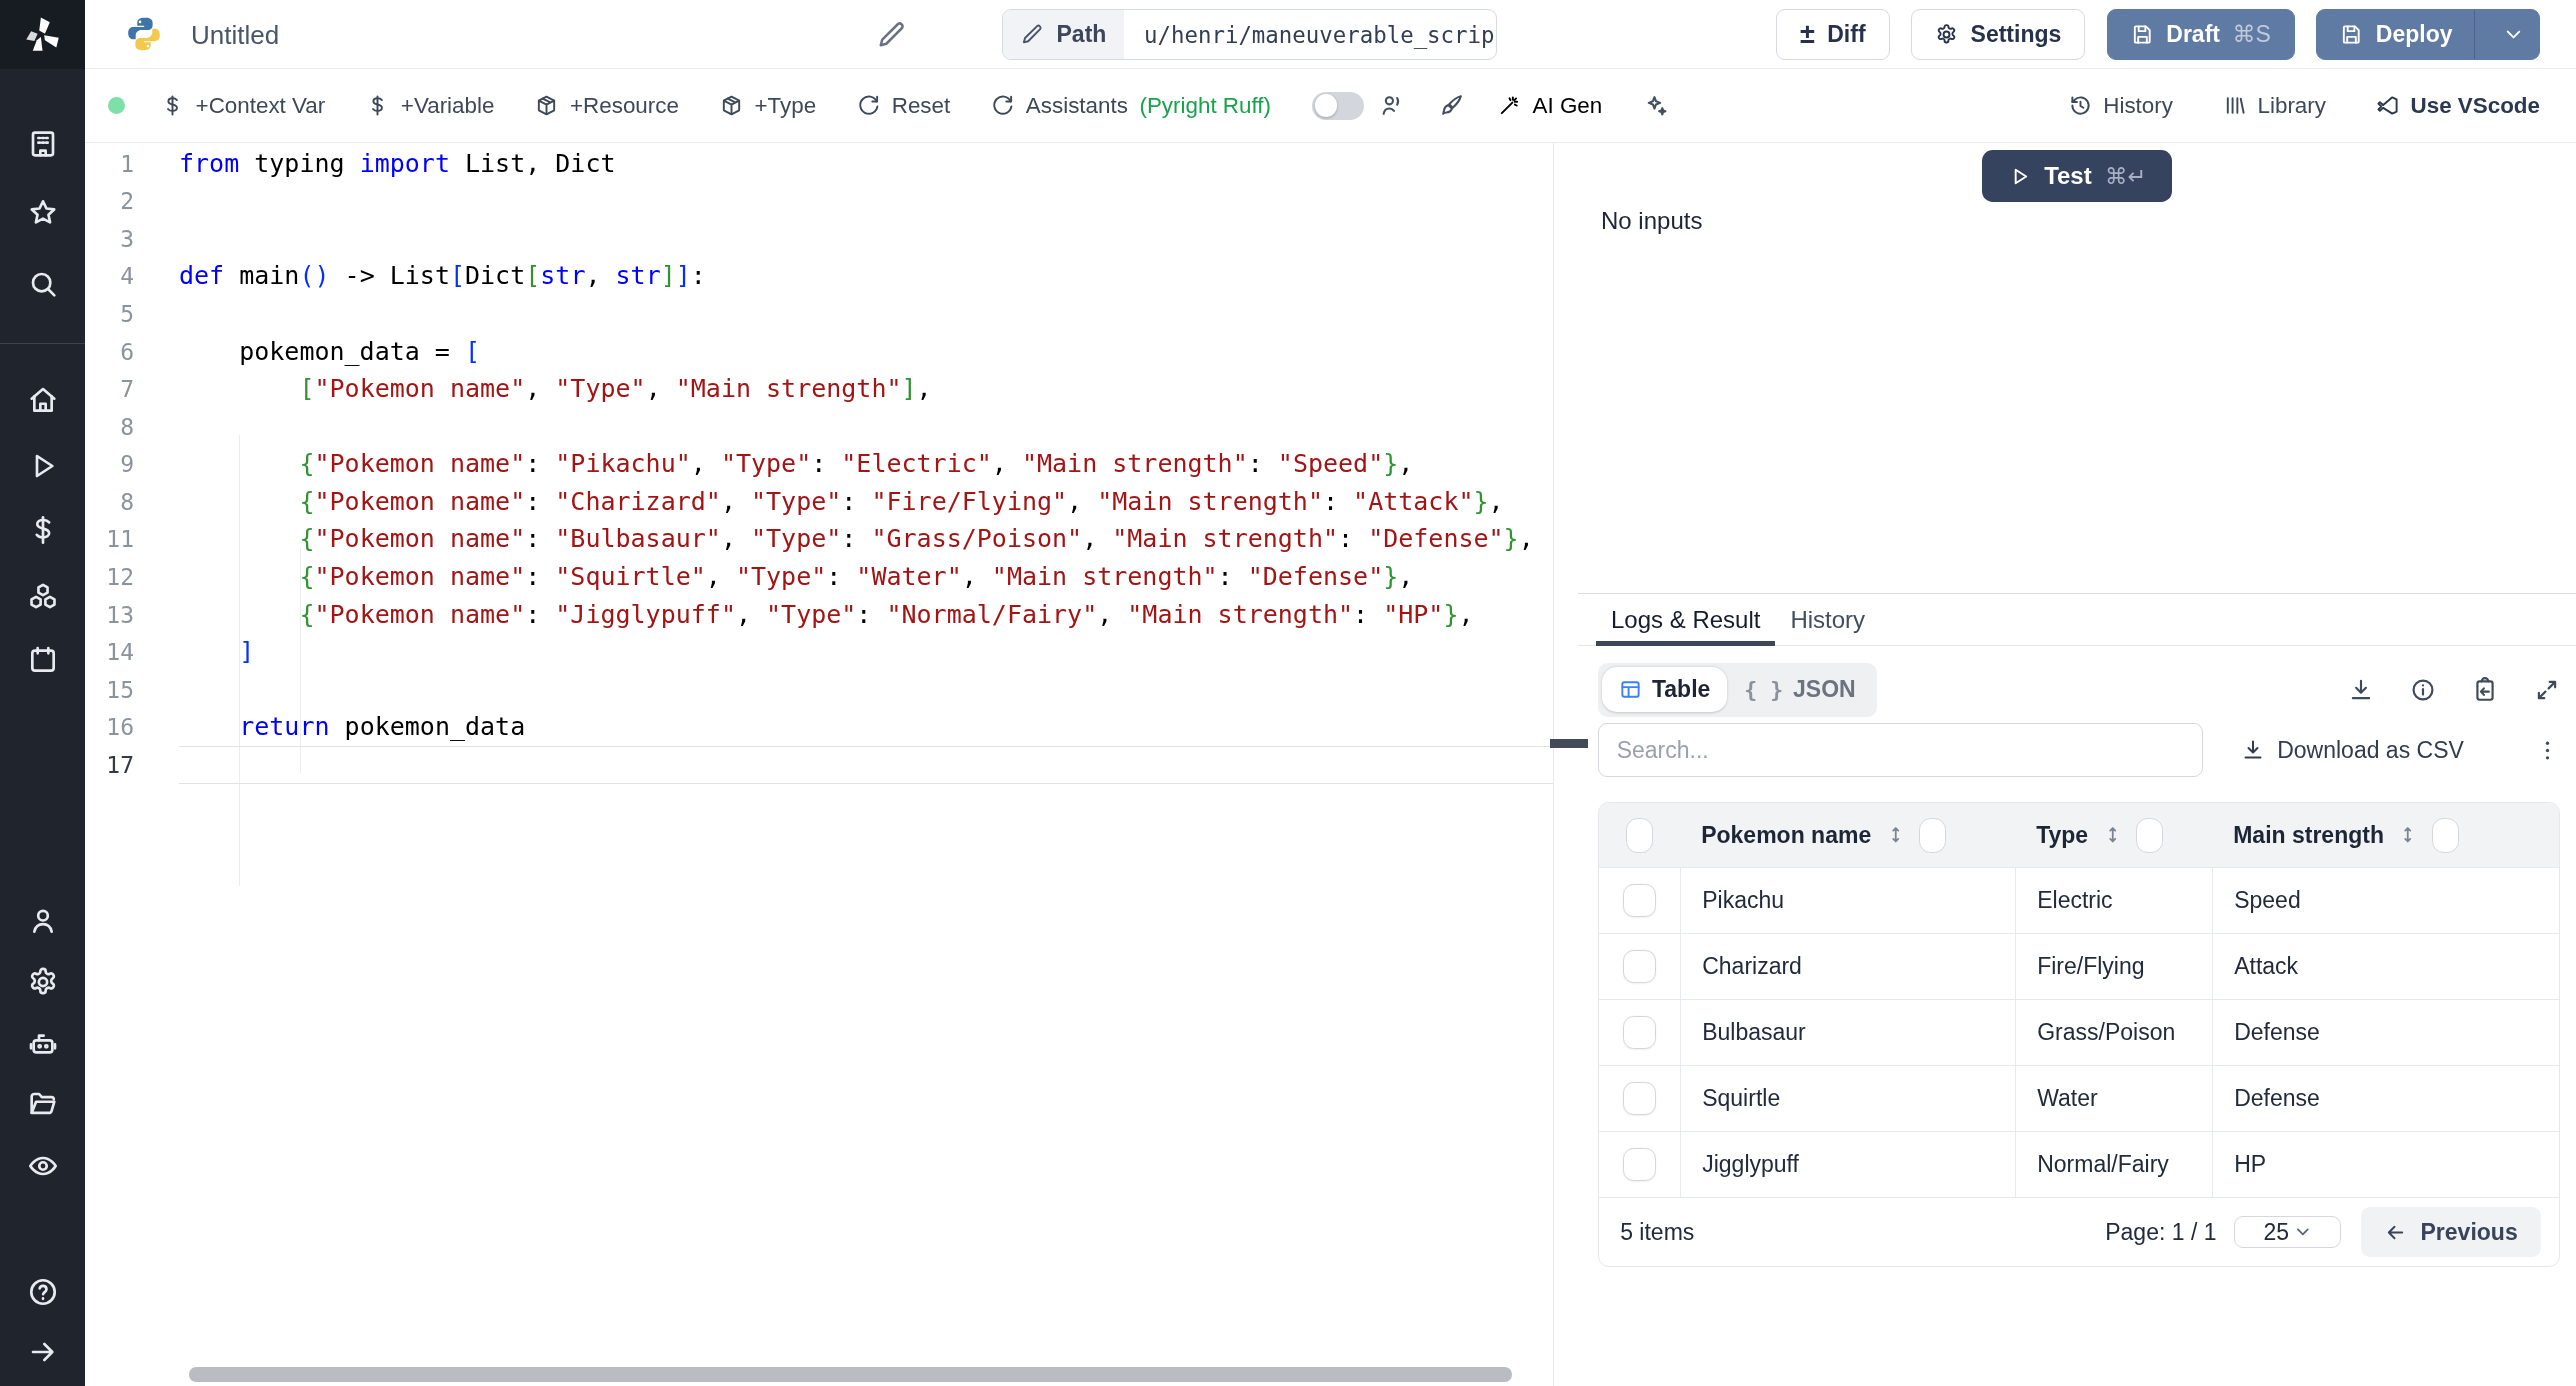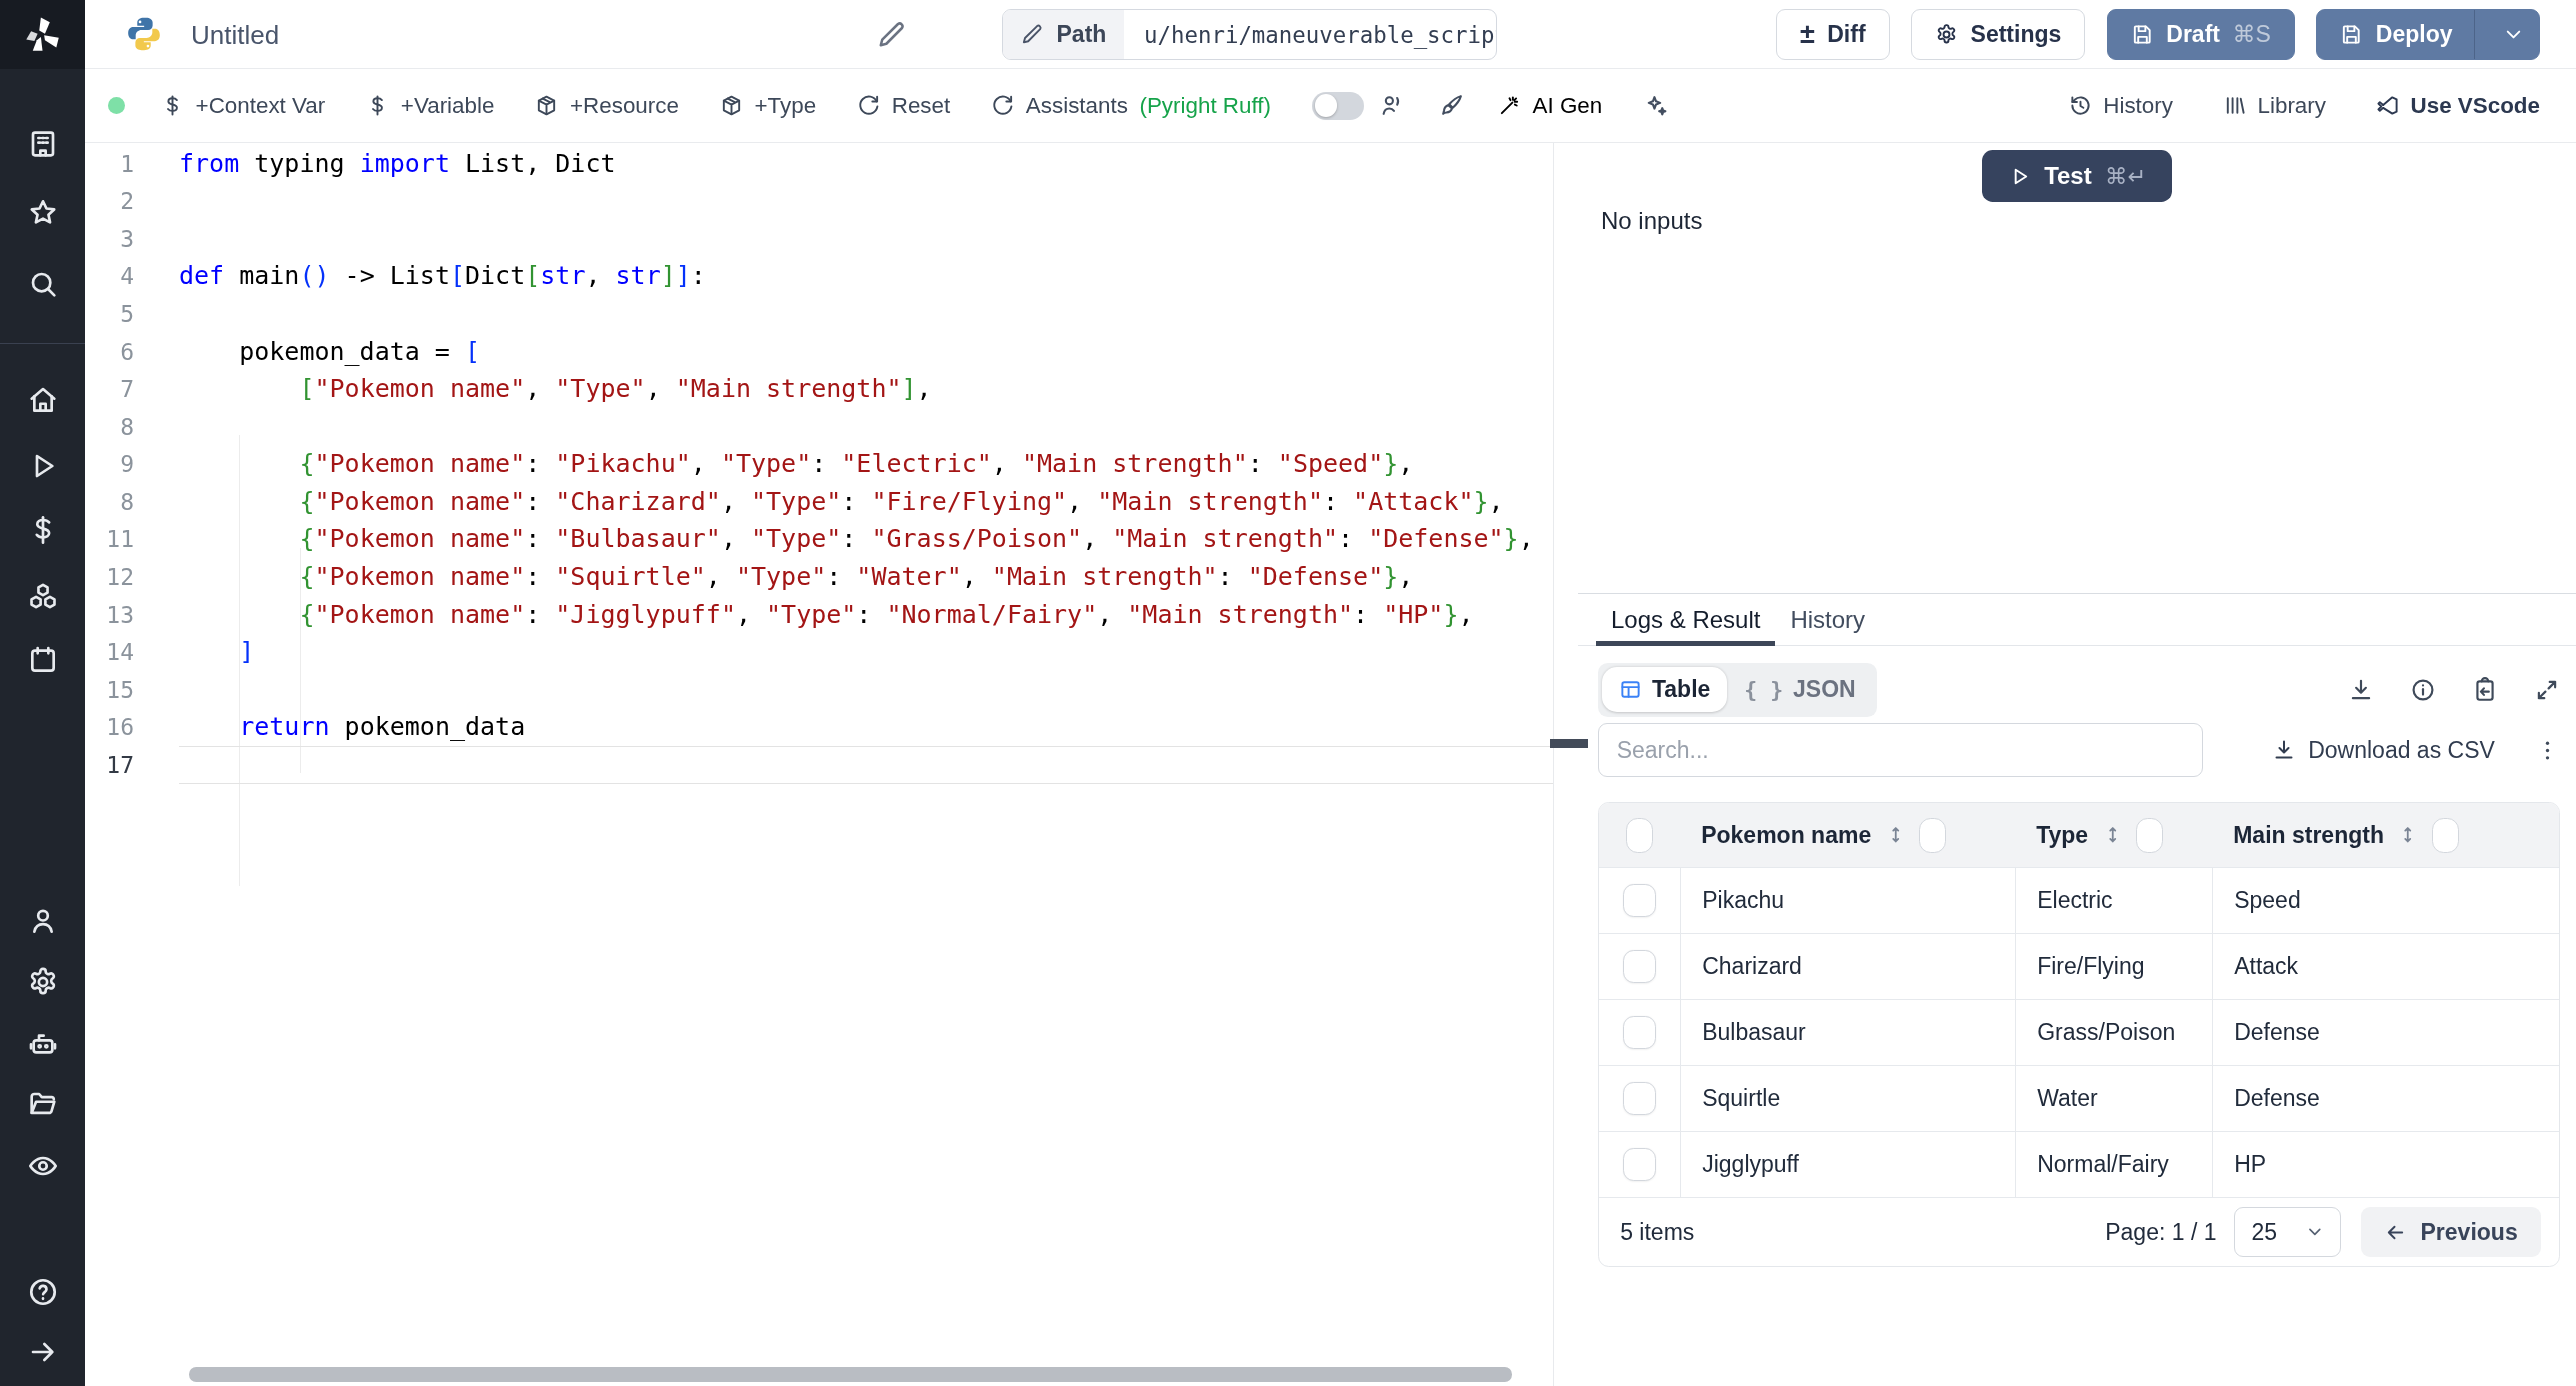--- a/index.html
+++ b/index.html
@@ -93,21 +93,21 @@
   .viewsrow { position:absolute; left:19.7px; right:16px; top:519px; height:55px; display:flex; align-items:center; }
   .seg { background:#eef0f2; border-radius:9.8px; padding:4.5px; display:flex; align-items:center; }
   .seg .chip { display:flex; align-items:center; gap:9.8px; height:45px; padding:0 17px; border-radius:15px;
     font-size:23px; font-weight:600; color:#6b7280; cursor:pointer; }
   .seg .chip.on { background:#fff; color:#1c2535; box-shadow:0 0.9px 2.7px rgba(0,0,0,.18); }
   .seg .chip svg { width:23px; height:23px; color:#3b82f6; }
   .braces { font-family:"DejaVu Sans Mono", monospace; font-size:21.5px; color:#8a919c; font-weight:700; }
   .res-icons { margin-left:auto; display:flex; gap:36px; color:#3f4a5a; }
   .res-icons svg { width:26px; height:26px; cursor:pointer; }
 
-  .searchrow { position:absolute; left:19.7px; right:16px; top:580px; height:54px; display:flex; align-items:center;gap:31px; }
+  .searchrow { position:absolute; left:19.7px; right:16px; top:580px; height:54px; display:flex; align-items:center; }
   .search-box { width:605px; height:54px; border:0.9px solid #d4d8de; border-radius:9px; padding:0 18px;
     font-size:23px; color:#333; font-family:"Liberation Sans", sans-serif; background:#fff; }
   .search-box::placeholder { color:#9aa1ac; }
   .dlcsv { display:flex; align-items:center; gap:12.5px; margin-left:38px; font-size:23px; font-weight:500;
     color:#313c4f; cursor:pointer; }
   .dlcsv svg { width:24px; height:24px; }
   .kebab { margin-left:auto; display:flex; cursor:pointer; color:#3f4a5a; }
   .kebab svg { width:25px; height:25px; }
 
   .rtable { position:absolute; left:19.7px; width:962px; top:659px; border:0.9px solid #e4e7eb; border-radius:10.7px;
@@ -122,22 +122,22 @@
   .sort svg { width:21.5px; height:21.5px; }
   .pillcb { width:27px; height:35px; border:1.8px solid #d3d7dd; border-radius:11.6px; background:#fff; cursor:pointer; flex:none; }
   .trow { display:flex; height:66px; align-items:center; border-top:0.9px solid #e6e9ed; }
   .rowcb { width:33px; height:33px; border:1.8px solid #d3d7dd; border-radius:10.7px; background:#fff;
     box-shadow:0 0.9px 1.8px rgba(0,0,0,.06); cursor:pointer; }
   .tcell { font-size:23px; color:#212b3b; padding-left:21.5px; align-self:stretch; display:flex; align-items:center; }
   .trow .col-name, .trow .col-type, .trow .col-str { border-left:0.9px solid #e6e9ed; align-self:stretch; }
   .tfoot { display:flex; align-items:center; height:69px; border-top:0.9px solid #e6e9ed; padding:0 18px 0 21.5px; }
   .items-count { font-size:23px; color:#212b3b; }
   .page-info { margin-left:auto; font-size:23px; color:#212b3b; }
-  .psel { margin-left:18px; width:107px; height:50px; border:0.9px solid #d4d8de; border-radius:9px;
-    display:flex; align-items:center; justify-content:space-between; padding:0 16px; font-size:23px; color:#212b3b; cursor:pointer; }
+  .psel { margin-left:18px; width:107px; height:32px; border:0.9px solid #d4d8de; border-radius:9px;
+    display:flex; align-items:center; justify-content:space-between; padding:0 28px; font-size:23px; color:#212b3b; cursor:pointer; }
   .psel svg { width:19.7px; height:19.7px; color:#556072; }
   .prev-btn { margin-left:19.7px; height:50px; background:#f1f2f4; border-radius:9px; display:flex; align-items:center;
     gap:13.4px; padding:0 23px; font-size:23px; font-weight:600; color:#39445a; cursor:pointer; }
   .prev-btn svg { width:23px; height:23px; }
 </style>
 </head>
 <body>
 
 <div class="rail">
   <div class="logo">

